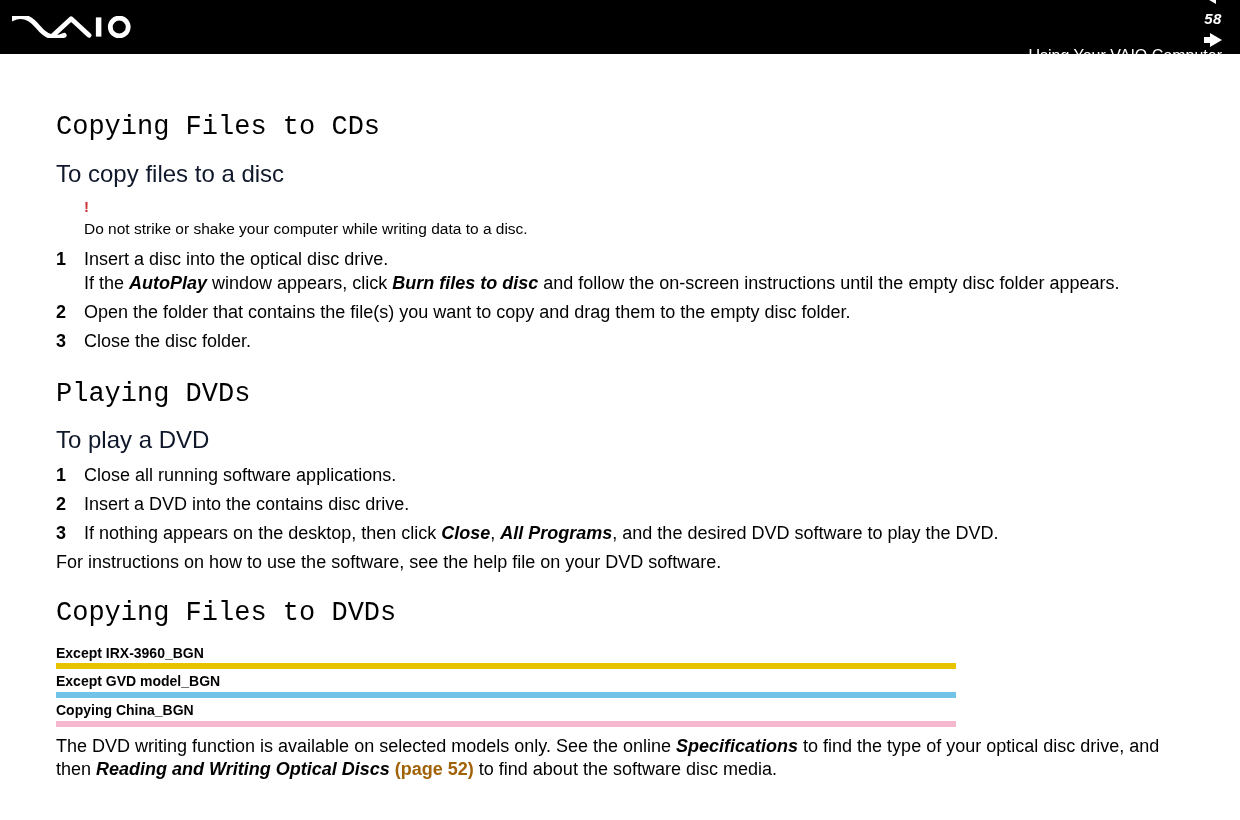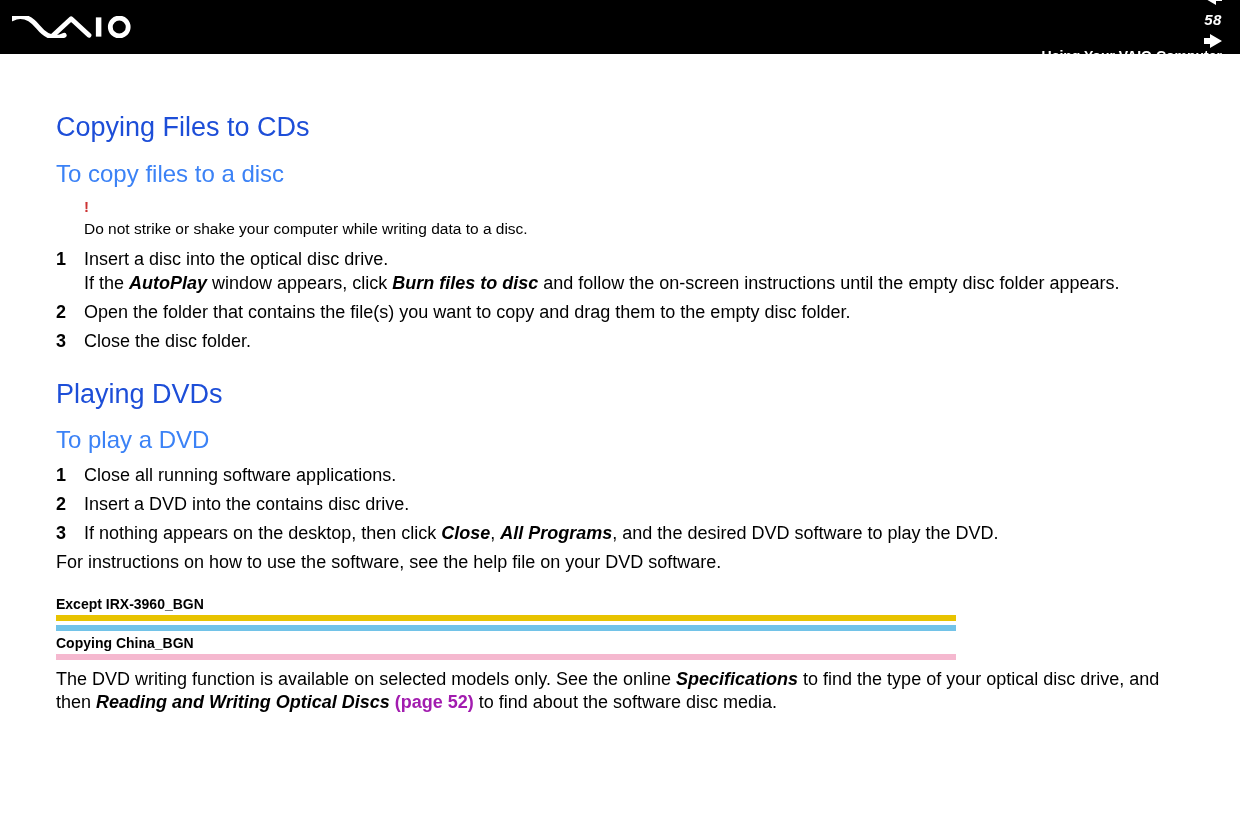--- a/index.html
+++ b/index.html
@@ -13,40 +13,40 @@
     align-items: center;
     justify-content: space-between;
   }
   .logo { display: flex; align-items: center; gap: 2px; height: 100%; }
   .logo svg { height: 22px; }
   .header-right { text-align: right; display: flex; flex-direction: column; align-items: flex-end; font-weight: bold; }
   .nav-row { display: flex; align-items: center; gap: 6px; flex-direction: column; }
   .page-num { font-style: italic; font-weight: bold; font-size: 15px; letter-spacing: 0.5px; }
   .nav-arrow { display: inline-block; }
   .nav-arrow svg { width: 18px; height: 14px; display: block; }
-  .header-sub { font-size: 14px; font-weight: bold; padding-left: 14px; }
+  .header-sub { font-size: 16px; font-weight: normal; padding-left: 14px; }
   .content { padding: 56px 56px 0 56px; font-size: 18px; line-height: 1.28; }
-  .h1 { color: #1d4ed8; font-size: 27px; font-weight: normal; margin-bottom: 14px; }
-  .h2 { color: #3b82f6; font-size: 24px; font-weight: normal; margin-bottom: 8px; }
+  .h1 { color: #000000; font-size: 27px; font-weight: normal; margin-bottom: 14px; font-family: Liberation Mono, monospace; }
+  .h2 { color: #0f172a; font-size: 24px; font-weight: normal; margin-bottom: 8px; }
   .note-block { margin-left: 28px; margin-bottom: 8px; }
   .note-mark { color: #cc3333; font-weight: bold; font-size: 15px; display: block; margin-bottom: 1px; }
   .note-text { font-size: 15.5px; font-family: "Arial Narrow", Arial, sans-serif; letter-spacing: 0; font-stretch: condensed; }
   .step { display: flex; margin-bottom: 6px; }
   .step-num { font-weight: bold; width: 28px; flex-shrink: 0; }
   .step-body { flex: 1; }
   .strong { font-weight: bold; font-style: italic; }
   .section-gap { height: 18px; }
   .plain { margin-bottom: 4px; }
   .except-wrap { margin-bottom: 8px; width: 900px; }
   .except { font-size: 14px; font-weight: bold; padding-bottom: 1px; }
   .except-bar { height: 6px; margin-bottom: 4px; }
   .bar-yellow { background: #e8c300; }
   .bar-blue   { background: #72c3e8; }
   .bar-pink   { background: #f5b8cf; }
-  .link-blue { color: #a21caf; font-weight: bold; }
+  .link-blue { color: #a16207; font-weight: bold; }
 </style>
 </head>
 <body>
 
 <div class="header">
   <div class="logo">
     <svg viewBox="0 0 180 32">
       <path d="M0 4 Q 20 -6, 38 16 Q 56 38, 76 28" stroke="#fff" stroke-width="7" fill="none" stroke-linecap="round"></path>
       <path d="M60 28 L86 4 L112 28" stroke="#fff" stroke-width="7" fill="none" stroke-linecap="round" stroke-linejoin="round"></path>
       <rect x="122" y="2" width="8" height="28" fill="#fff"></rect>
@@ -113,24 +113,26 @@
   <div class="step">
     <div class="step-num">3</div>
     <div class="step-body">
       <span>If nothing appears on the desktop, then click </span><span class="strong">Close</span><span>, </span><span class="strong">All Programs</span><span>, and the desired DVD software to play the DVD.</span>
     </div>
   </div>
   <div class="plain">For instructions on how to use the software, see the help file on your DVD software.</div>
 
   <div class="section-gap"></div>
 
+  <div class="h1">Copying Files to DVDs</div>
 
   <div class="except-wrap">
     <div class="except">Except IRX-3960_BGN</div>
     <div class="except-bar bar-yellow"></div>
+    <div class="except">Except GVD model_BGN</div>
     <div class="except-bar bar-blue"></div>
     <div class="except">Copying China_BGN</div>
     <div class="except-bar bar-pink"></div>
   </div>
 
   <div class="plain">
     <span>The DVD writing function is available on selected models only. See the online </span><span class="strong">Specifications</span><span> to find the type of your optical disc drive, and then </span><span class="strong">Reading and Writing Optical Discs </span><span class="link-blue">(page 52)</span><span> to find about the software disc media.</span>
   </div>
 
 </div>

